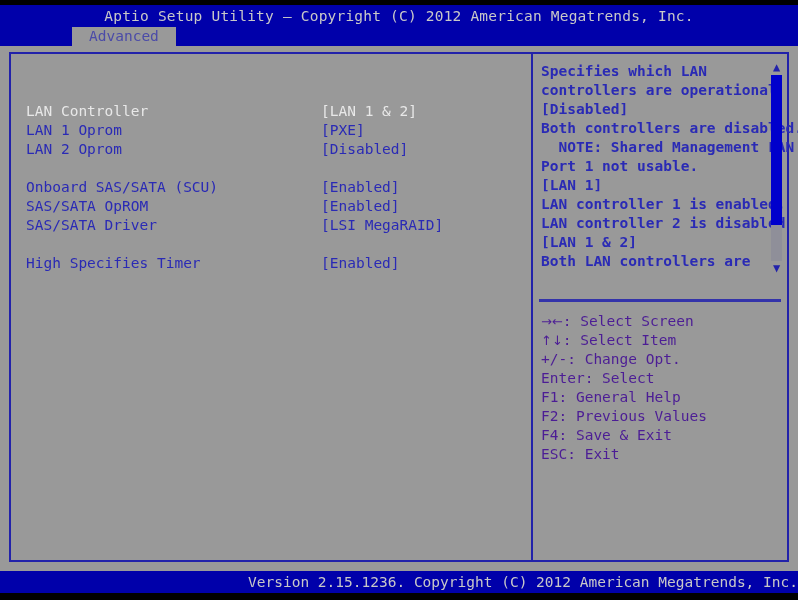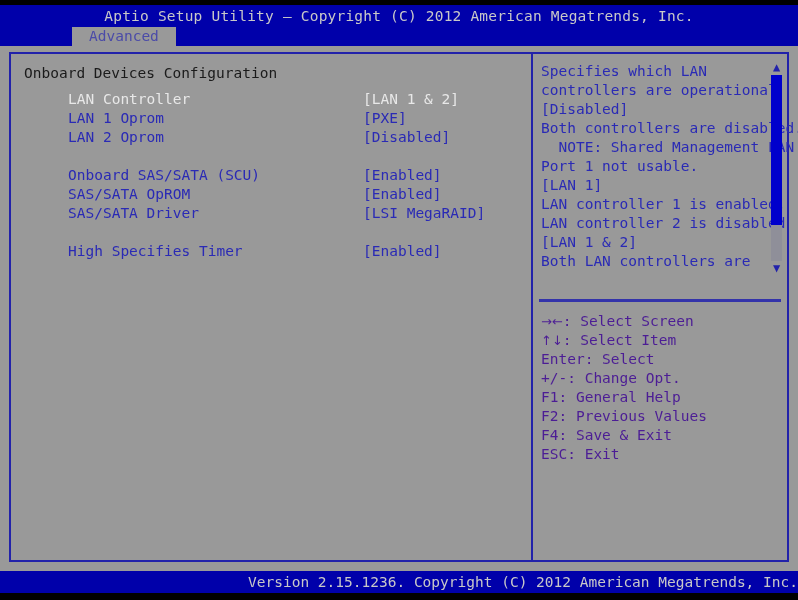--- a/index.html
+++ b/index.html
@@ -100,23 +100,22 @@
     position: absolute;
     left: 13px;
     top: 11px;
     font-size: 14.5px;
     color: #1b1b1b;
     white-space: pre;
   }
   .rows {
     position: absolute;
     left: 0;
-    top: 36px;
+    top: 48px;
     width: 518px;
-    padding-left: 42px;
   }
   .row {
     position: relative;
     height: 19px;
     line-height: 19px;
     font-size: 14.5px;
     white-space: pre;
   }
   .row.gap { height: 19px; }
   .row .label {
@@ -142,20 +141,21 @@
     left: 522px;
     top: 0;
     width: 254px;
     height: 506px;
   }
   .help-text {
     position: absolute;
     left: 8px;
     top: 8px;
     width: 218px;
+    font-weight: bold;
   }
   .help-line {
     font-size: 14.5px;
     line-height: 19px;
     color: #2a2ab5;
     white-space: pre;
   }
 
   
   .scrollbar {
@@ -253,21 +253,20 @@
 
   <div class="tabrow">
     <div class="tab">Advanced</div>
   </div>
 
   <div class="frame">
 
     <div class="divider-v"></div>
 
     <div class="settings">
-      <div class="section-title">Onboard Devices Configuration</div>
       <div class="rows" id="rows-host">
           <div class="row selected"><span class="label">LAN Controller</span><span class="value">[LAN 1 &amp; 2]</span></div>
           <div class="row"><span class="label">LAN 1 Oprom</span><span class="value">[PXE]</span></div>
           <div class="row"><span class="label">LAN 2 Oprom</span><span class="value">[Disabled]</span></div>
           <div class="row gap"><span class="label"></span><span class="value"></span></div>
           <div class="row"><span class="label">Onboard SAS/SATA (SCU)</span><span class="value">[Enabled]</span></div>
           <div class="row"><span class="label">SAS/SATA OpROM</span><span class="value">[Enabled]</span></div>
           <div class="row"><span class="label">SAS/SATA Driver</span><span class="value">[LSI MegaRAID]</span></div>
           <div class="row gap"><span class="label"></span><span class="value"></span></div>
           <div class="row"><span class="label">High Specifies Timer</span><span class="value">[Enabled]</span></div>
@@ -296,22 +295,22 @@
           <div class="sb-thumb"></div>
         </div>
         <div class="sb-arrow down">▼</div>
       </div>
 
       <div class="help-sep"></div>
 
       <div class="keys" id="keys-host">
           <div class="key-line"><span class="glyph">→←</span><span>: Select Screen</span></div>
           <div class="key-line"><span class="glyph">↑↓</span><span>: Select Item</span></div>
+          <div class="key-line"><span>+/-: Change Opt.</span></div>
           <div class="key-line"><span>Enter: Select</span></div>
-          <div class="key-line"><span>+/-: Change Opt.</span></div>
           <div class="key-line"><span>F1: General Help</span></div>
           <div class="key-line"><span>F2: Previous Values</span></div>
           <div class="key-line"><span>F4: Save &amp; Exit</span></div>
           <div class="key-line"><span>ESC: Exit</span></div>
         </div>
 
     </div>
 
   </div>
 

